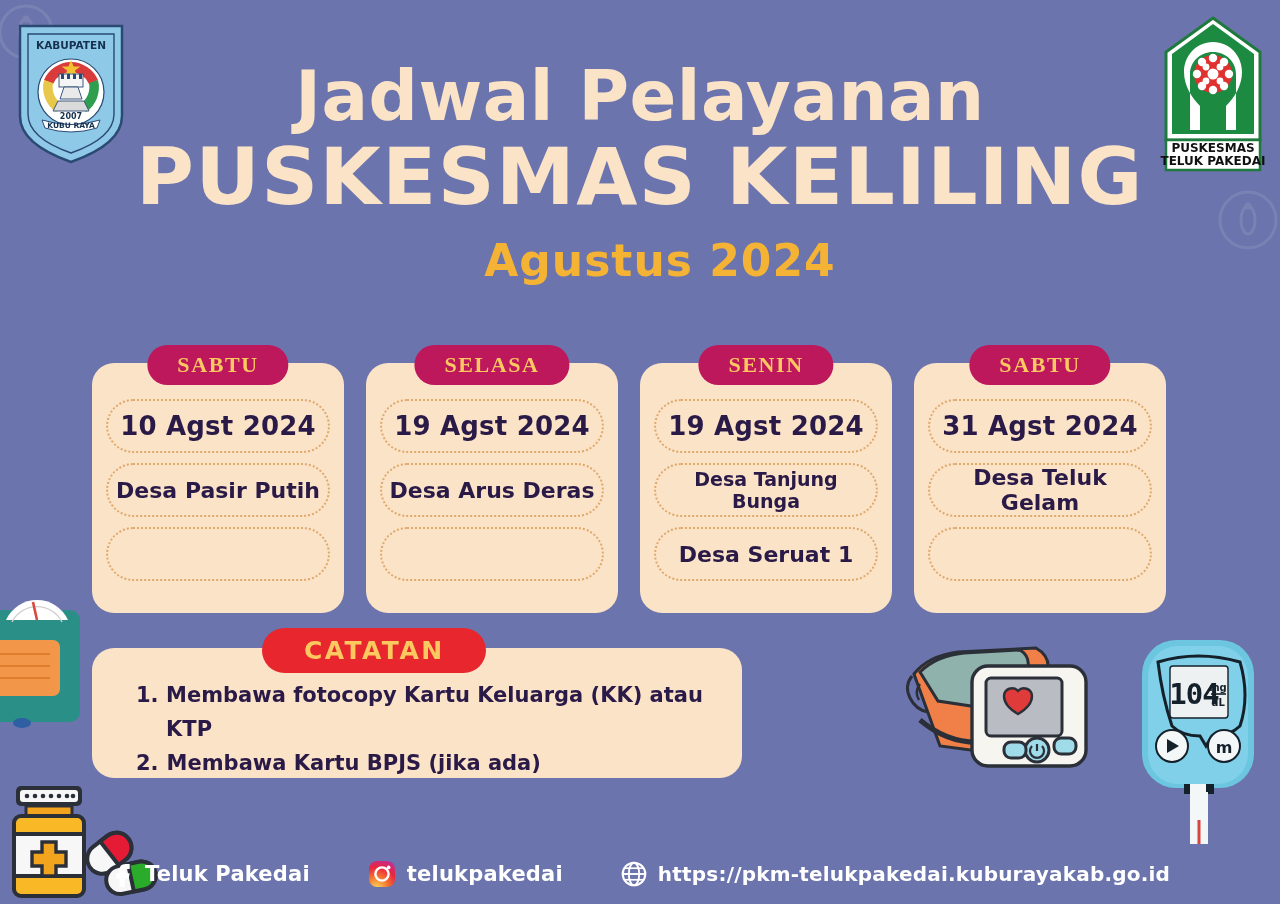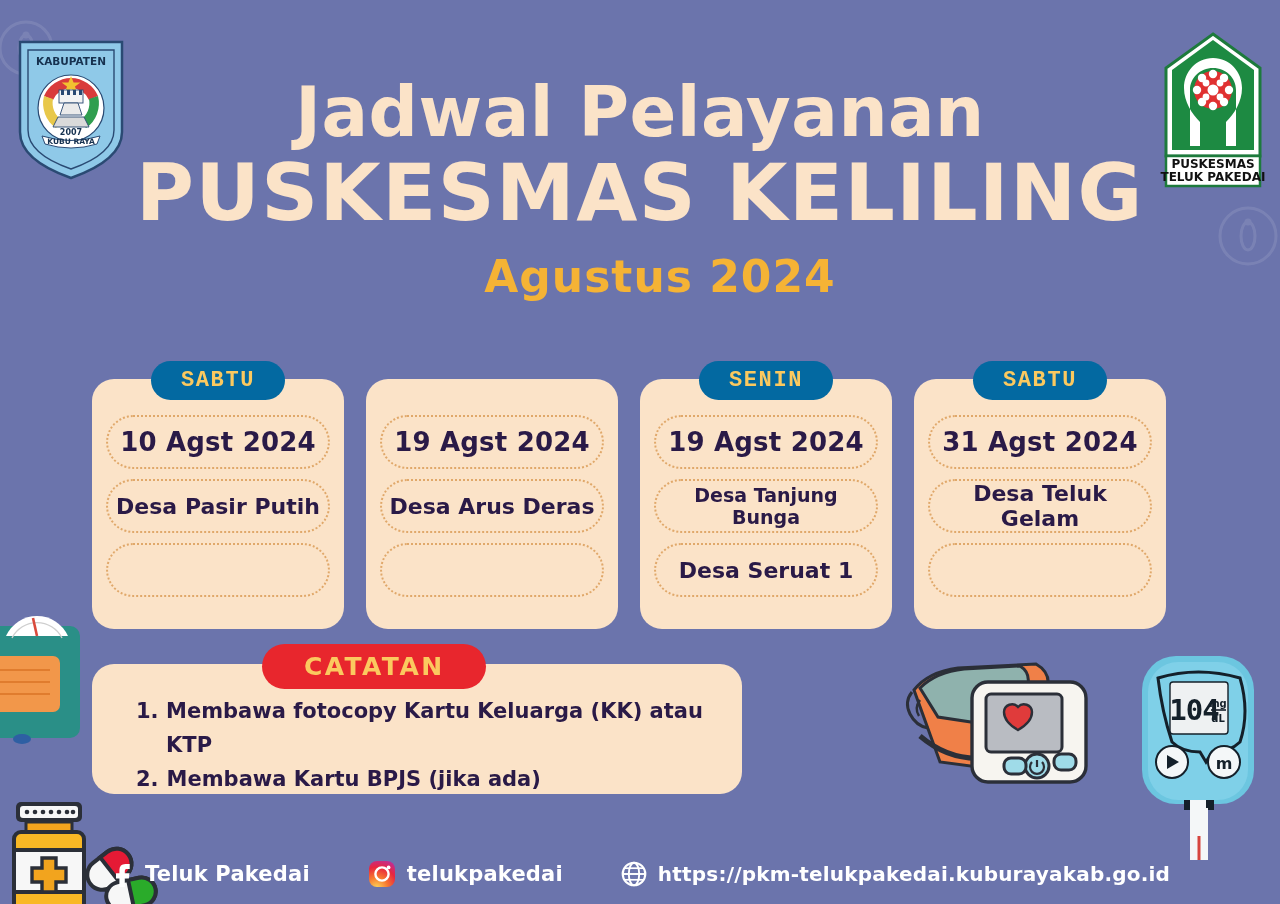--- a/index.html
+++ b/index.html
@@ -10,21 +10,20 @@
     font-family:"Liberation Sans", sans-serif;
     background:#6b74ac;
     overflow:hidden;
     position:relative;
   }
 
   #poster {
     position:absolute; inset:0;
     background:#6b74ac;
     overflow:hidden;
-    margin-top:16px;
   }
 
   
   .watermark { position:absolute; opacity:.10; pointer-events:none; }
   .wm-tl { left:-12px; top:-14px; }
   .wm-r  { right:-14px; top:168px; }
 
   
   .logo-left  { position:absolute; left:12px;  top:16px; width:118px; height:150px; }
   .logo-right { position:absolute; right:14px; top:12px; width:106px; height:160px; }
@@ -56,22 +55,22 @@
   .card {
     position:relative;
     width:252px; height:250px;
     background:#fbe3c8;
     border-radius:22px;
     padding:36px 14px 0 14px;
     display:flex; flex-direction:column; gap:10px; align-items:center;
   }
   .day-badge {
     position:absolute; top:-18px; left:50%; transform:translateX(-50%);
-    background:#0369a1; color:#fbc95f;
-    font-family:Liberation Mono, monospace;
+    background:#be185d; color:#fbc95f;
+    font-family:Liberation Serif, serif;
     font-size:22px; font-weight:bold; letter-spacing:1.6px;
     padding:7px 30px; border-radius:22px;
     white-space:nowrap;
   }
   .slot {
     width:224px; height:54px;
     border:2.5px dotted #e0a86a;
     border-radius:27px;
     display:flex; align-items:center; justify-content:center;
     color:#2a1a47;
@@ -214,20 +213,21 @@
   <div class="cards">
 
     <div class="card">
       <div class="day-badge">SABTU</div>
       <div class="slot date">10 Agst 2024</div>
       <div class="slot village">Desa Pasir Putih</div>
       <div class="slot empty"></div>
     </div>
 
     <div class="card">
+      <div class="day-badge">SELASA</div>
       <div class="slot date">19 Agst 2024</div>
       <div class="slot village">Desa Arus Deras</div>
       <div class="slot empty"></div>
     </div>
 
     <div class="card">
       <div class="day-badge">SENIN</div>
       <div class="slot date">19 Agst 2024</div>
       <div class="slot village small">Desa Tanjung Bunga</div>
       <div class="slot village">Desa Seruat 1</div>

